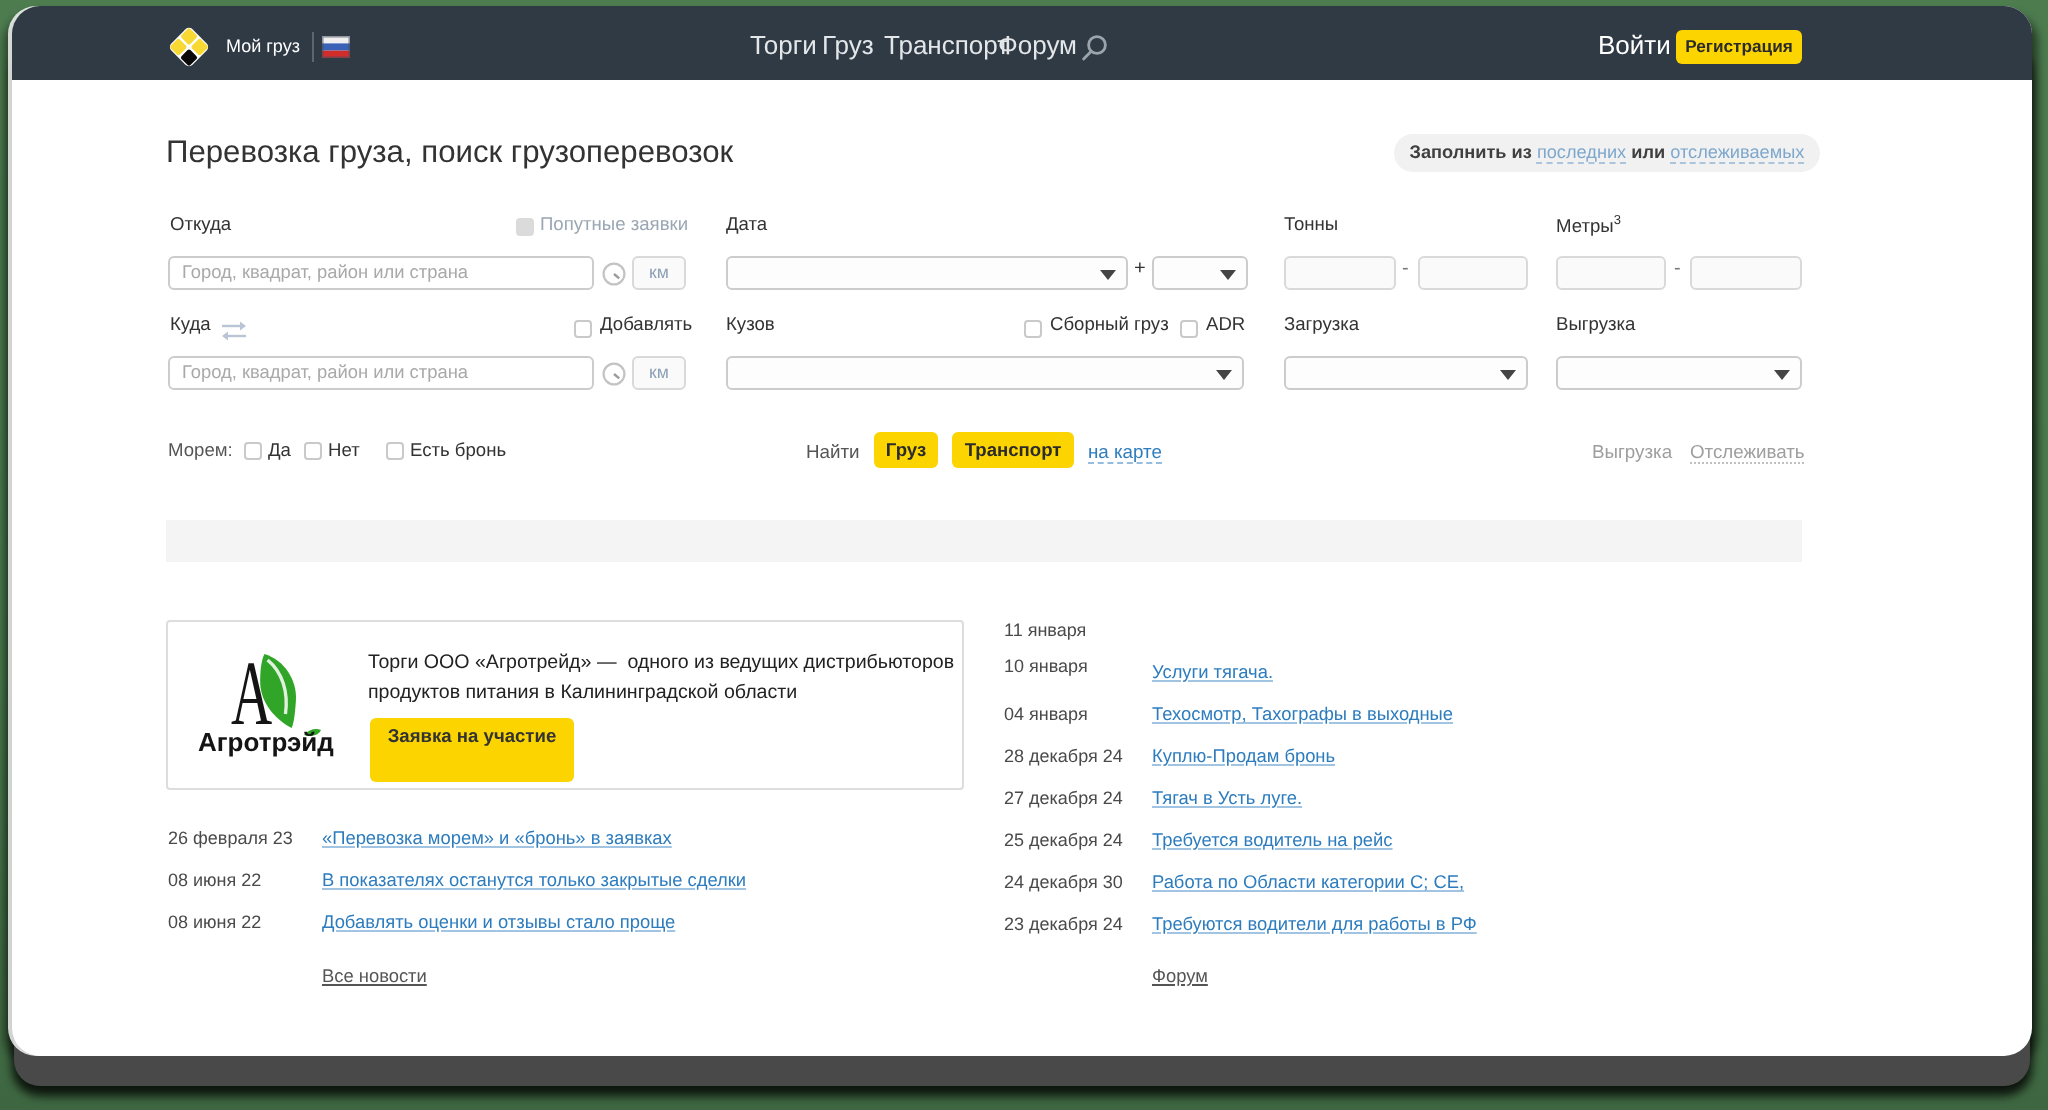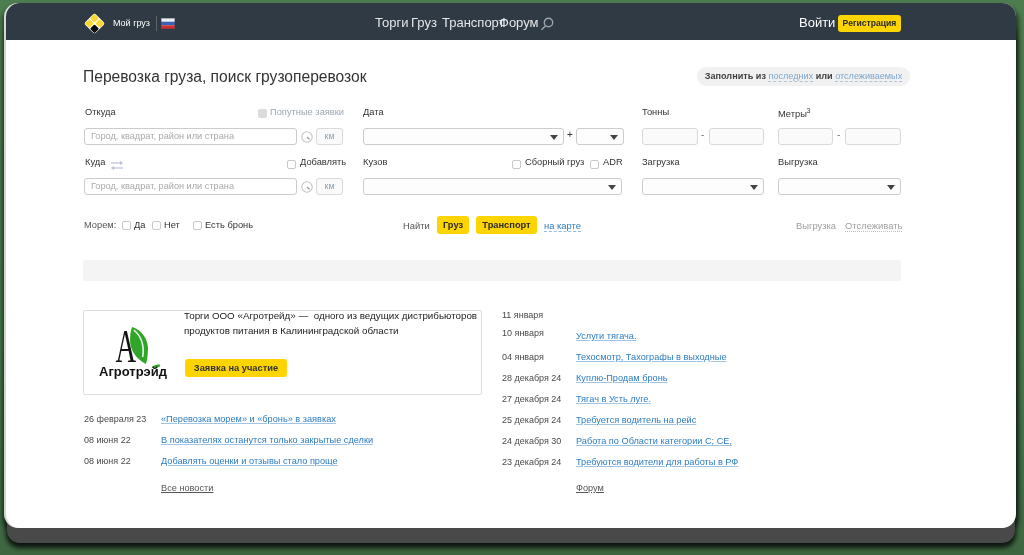--- a/index.html
+++ b/index.html
@@ -128,22 +128,22 @@
     <g transform="translate(16.5,41.8) scale(0.62,1)">
         <text x="0" y="0" font-family="Liberation Serif,serif" font-size="46" fill="#141414">А</text>
       </g>
     <g transform="translate(-3,0) scale(1.05,1)">
         <path d="M34.5 7 C44 10 50 20 49.5 30 C49 38 48.5 41 47.5 44 C40 40 33 32 32.5 22 C32.3 16 33 10 34.5 7 Z" fill="#30a527"></path>
     <path d="M36 10 C43 16 46 26 44.5 37" fill="none" stroke="#ffffff" stroke-width="1.6" opacity="0.85"></path>
       </g>
     <path d="M53 47.5 C55.5 44.5 59 44 61.5 45 C60.5 47.5 56.5 48.8 53 47.5 Z" fill="#30a527"></path>
     <text x="0" y="55.6" font-family="Liberation Sans,sans-serif" font-weight="700" font-size="13" fill="#141414">Агротрэйд</text>
   </svg>
-  <div class="abs" style="left:184px;top:308px;width:300px;font-size:9.8px;line-height:15px;color:#222">Торги ООО «Агротрейд» —&nbsp; одного из ведущих дистрибьюторов продуктов питания в Калининградской области</div>
-  <div class="ybtn" style="left:185px;top:359px;width:102px;height:18px;line-height:18px;font-size:9.3px;color:#333">Заявка на участие</div>
+  <div class="abs" style="left:184px;top:324px;width:300px;font-size:9.8px;line-height:15px;color:#222">Торги ООО «Агротрейд» —&nbsp; одного из ведущих дистрибьюторов продуктов питания в Калининградской области</div>
+  <div class="ybtn" style="left:185px;top:359px;width:102px;height:32px;line-height:18px;font-size:9.3px;color:#333">Заявка на участие</div>
 
   <div class="date" style="left:84px;top:414px">26 февраля 23</div>
   <div class="news" style="left:161px;top:414px"><span class="link">«Перевозка морем» и «бронь» в заявках</span></div>
   <div class="date" style="left:84px;top:435px">08 июня 22</div>
   <div class="news" style="left:161px;top:435px"><span class="link">В показателях останутся только закрытые сделки</span></div>
   <div class="date" style="left:84px;top:456px">08 июня 22</div>
   <div class="news" style="left:161px;top:456px"><span class="link">Добавлять оценки и отзывы стало проще</span></div>
   <div class="news" style="left:161px;top:483px;color:#555;text-decoration:underline">Все новости</div>
 
   <div class="date" style="left:502px;top:310px">11 января</div>

